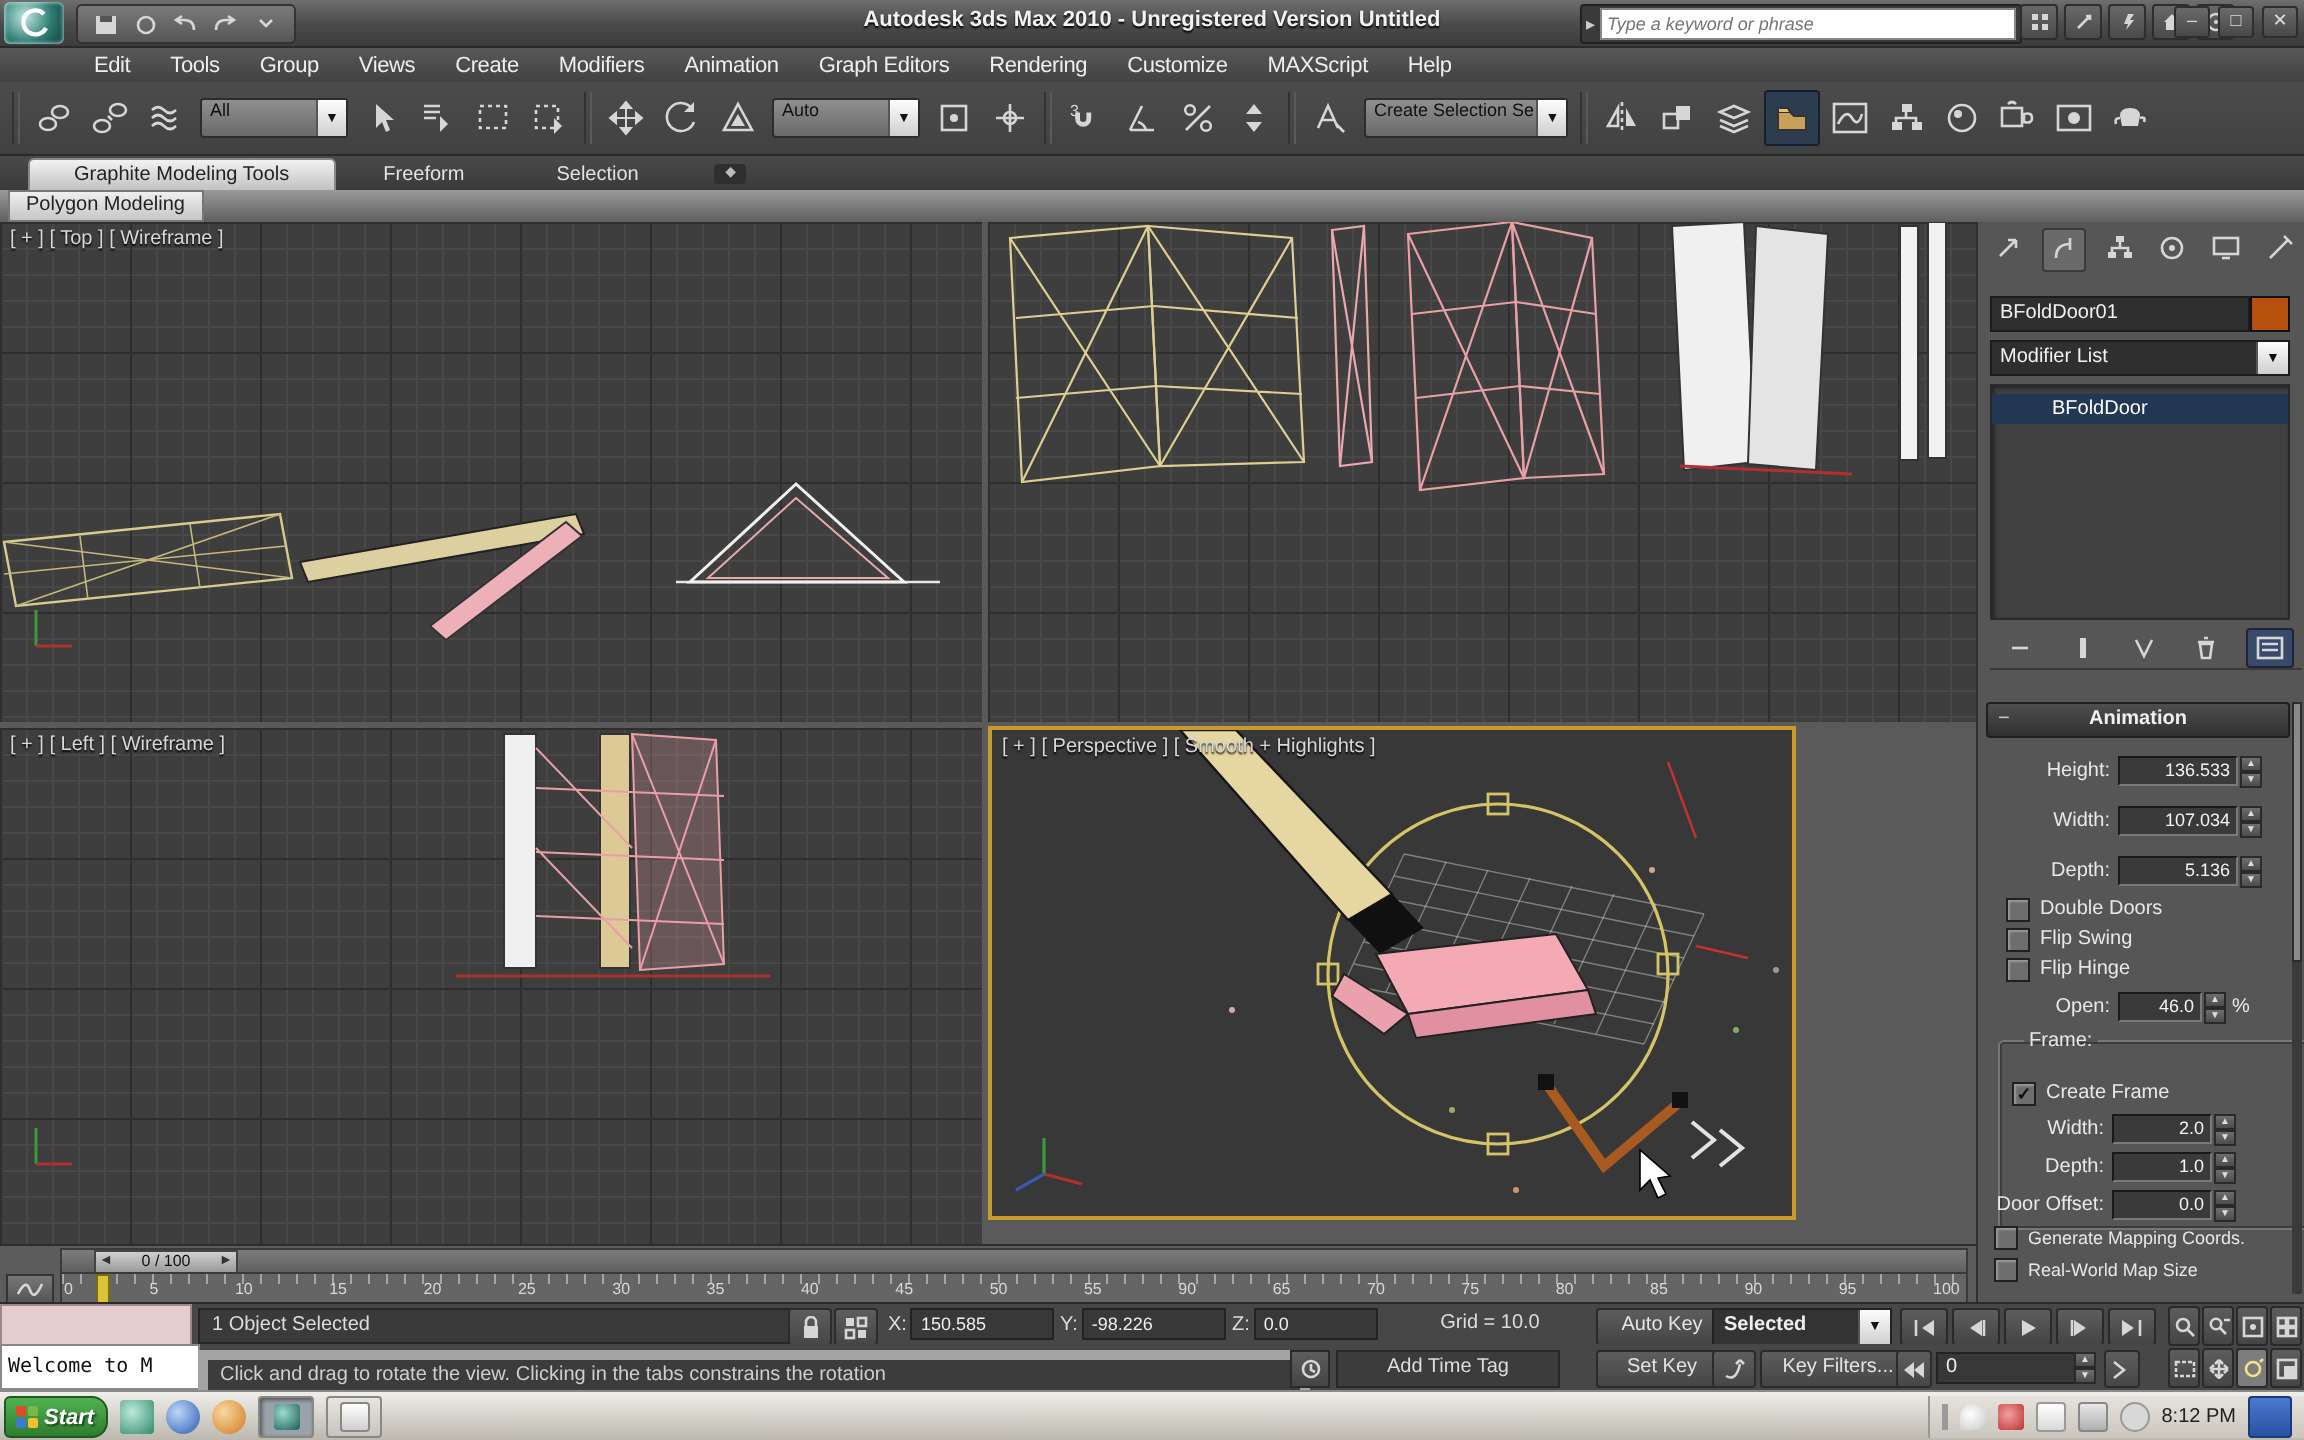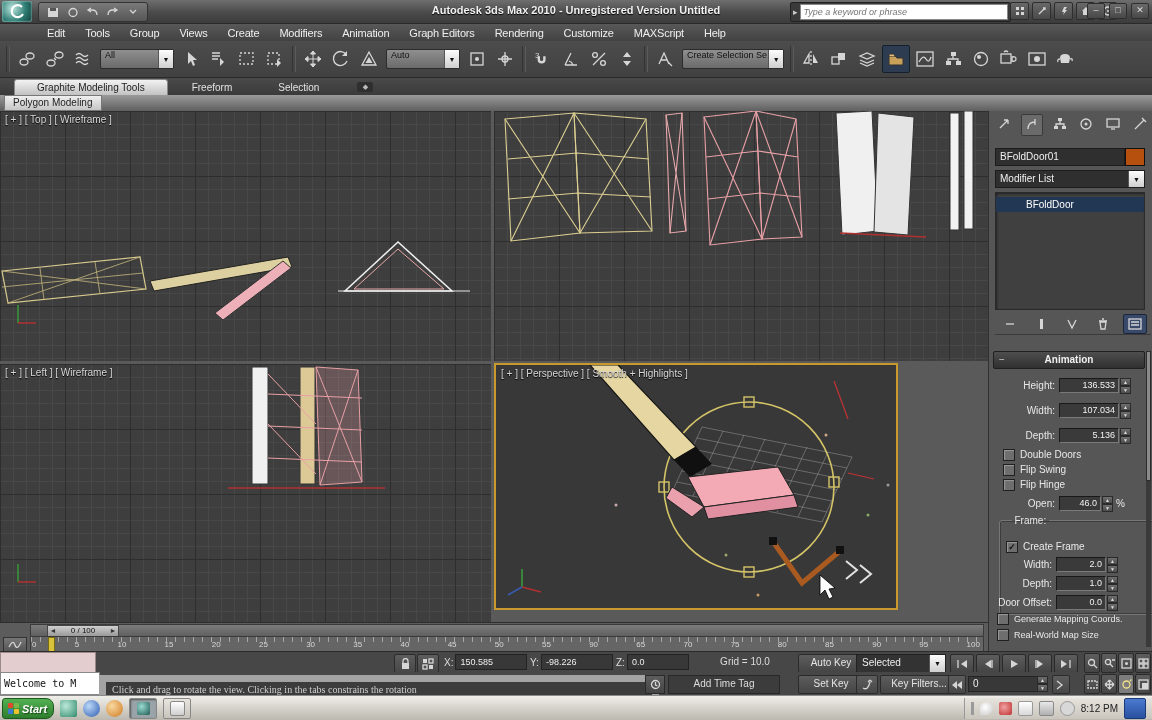--- a/index.html
+++ b/index.html
@@ -136,33 +136,33 @@
   #sel-status{position:absolute;left:99px;top:2px;width:290px;height:16px;background:#3a3a3a;border:1px solid #262626;
     color:#ddd;line-height:16px;padding-left:6px;}
   .mini-btn{position:absolute;top:2px;width:20px;height:17px;background:linear-gradient(#5d5d5d,#474747);
     border:1px solid #2c2c2c;border-radius:2px;display:flex;align-items:center;justify-content:center;}
   .coord{position:absolute;top:2px;display:flex;align-items:center;gap:2px;color:#ddd;}
   .coord .cfield{width:62px;height:14px;background:#383838;border:1px solid #232323;color:#eee;
     line-height:14px;padding:0 4px;font-size:9px;}
   #grid-info{position:absolute;left:700px;top:2px;width:90px;height:16px;color:#ddd;line-height:16px;text-align:center;}
   .sb-btn{position:absolute;height:17px;background:linear-gradient(#5d5d5d,#454545);border:1px solid #2a2a2a;
     border-radius:2px;color:#e4e4e4;text-align:center;line-height:16px;padding:0 7px;}
-  #selected-dd{position:absolute;left:856px;top:2px;width:88px;height:17px;display:flex;background:#333;border:1px solid #222;}
+  #selected-dd{position:absolute;left:856px;top:2px;width:88px;height:17px;display:flex;background:#333;border:1px solid #222;font-weight:bold;}
   #selected-dd .val{flex:1;color:#eee;line-height:16px;padding-left:5px;}
   #selected-dd .dd-btn{width:15px;}
   #playback{position:absolute;left:950px;top:2px;display:flex;gap:2px;}
   .pb-btn{width:22px;height:17px;background:linear-gradient(#5d5d5d,#454545);border:1px solid #2a2a2a;border-radius:2px;
     display:flex;align-items:center;justify-content:center;}
   #nav-grid{position:absolute;right:2px;top:1px;width:66px;height:42px;display:grid;
     grid-template-columns:repeat(4,16px);grid-auto-rows:20px;gap:1px;z-index:6;}
   .nav-ic{background:linear-gradient(#5d5d5d,#454545);border:1px solid #2a2a2a;border-radius:2px;
     display:flex;align-items:center;justify-content:center;}
   .nav-ic.active{background:#7d7d7d;}
-  #prompt-line{position:absolute;left:99px;top:3px;width:540px;height:17px;background:#3c3c3c;border:7px solid #a3a3a3;
-    color:#cfcfcf;line-height:16px;padding-left:6px;font-family:Liberation Serif, serif;}
+  #prompt-line{position:absolute;left:99px;top:3px;width:540px;height:17px;background:#3c3c3c;border:5px solid #a3a3a3;
+    color:#cfcfcf;line-height:16px;padding-left:6px;}
   #timetag-ic{position:absolute;left:645px;top:3px;width:18px;height:17px;background:linear-gradient(#5d5d5d,#454545);
     border:1px solid #2a2a2a;display:flex;align-items:center;justify-content:center;}
   #addtimetag{position:absolute;left:668px;top:3px;width:110px;height:17px;background:#3c3c3c;border:1px solid #282828;
     color:#ddd;line-height:16px;text-align:center;}
   #frame-field{position:absolute;left:968px;top:4px;width:66px;height:14px;background:#383838;border:1px solid #232323;
     color:#eee;line-height:14px;padding:0 4px;}
 
   
   #taskbar{left:0;top:695px;width:1152px;height:25px;background:linear-gradient(#f0eeea,#cfccc4 60%,#bab6ae);
     border-top:1px solid #8a8a8a;display:flex;align-items:center;}
@@ -831,20 +831,21 @@
         <span class="tick">80</span>
         <span class="tick">85</span>
         <span class="tick">90</span>
         <span class="tick">95</span>
         <span class="tick">100</span>
       </div>
   </div>
 
   <div id="status1" class="abs">
     <div id="macro-box"></div>
+    <div id="sel-status">1 Object Selected</div>
     <span class="mini-btn" style="left:394px">
         <svg class="g" width="11" height="12">
           <rect x="2" y="5" width="7" height="6" class="fillg"></rect>
           <path d="M3 5 v-2 a2.5 2.5 0 0 1 5 0 v2" class="stroke"></path>
         </svg>
       </span>
     <span class="mini-btn" style="left:417px">
         <svg class="g" width="12" height="12">
           <rect x="1" y="1" width="4" height="4" class="fillg"></rect>
           <rect x="7" y="1" width="4" height="4" class="stroke"></rect>

